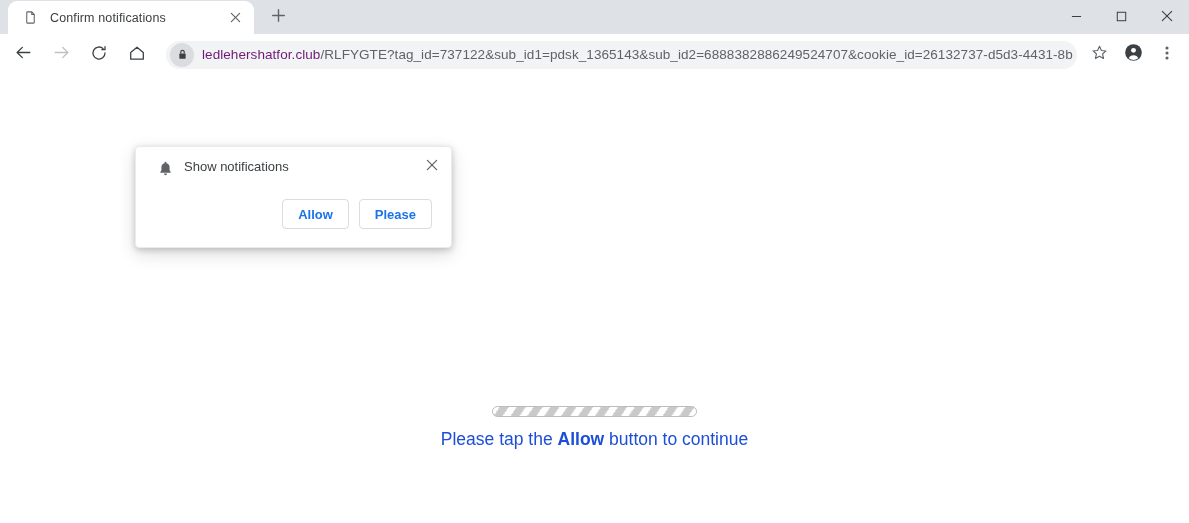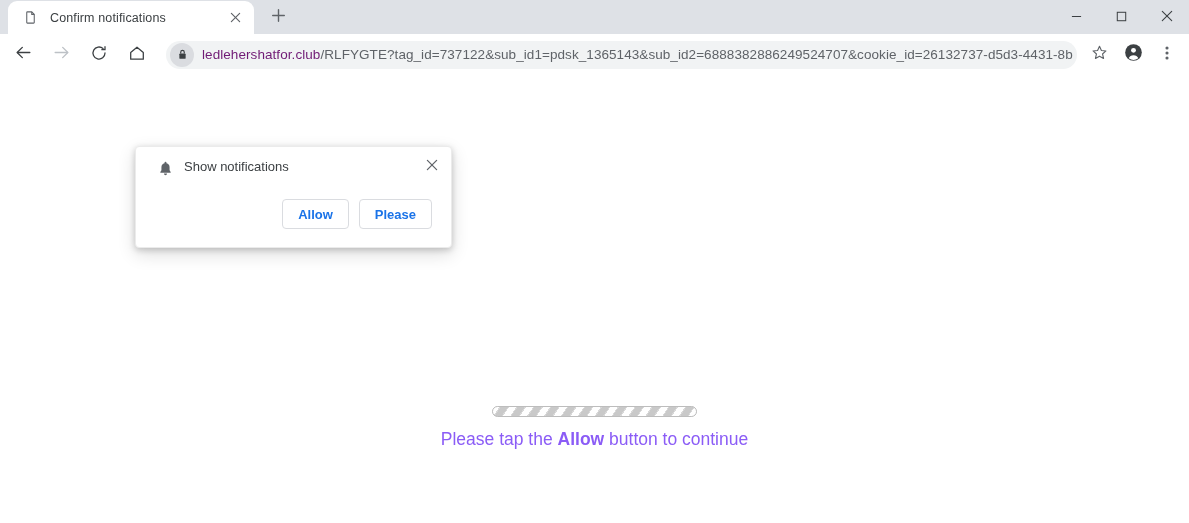--- a/index.html
+++ b/index.html
@@ -205,21 +205,21 @@
       #d8d8d8 13px,
       #d8d8d8 14px
     );
     border: 1px solid #bdbdbd;
     box-sizing: border-box;
   }
 
   .page-message {
     margin-top: 12px;
     font-size: 17.5px;
-    color: #8b5cf6;
+    color: #1d4ed8;
     font-family: "Liberation Sans", sans-serif;
     white-space: nowrap;
   }
   .page-message b {
     font-weight: bold;
   }
 
   
   .perm-dialog {
     position: absolute;

